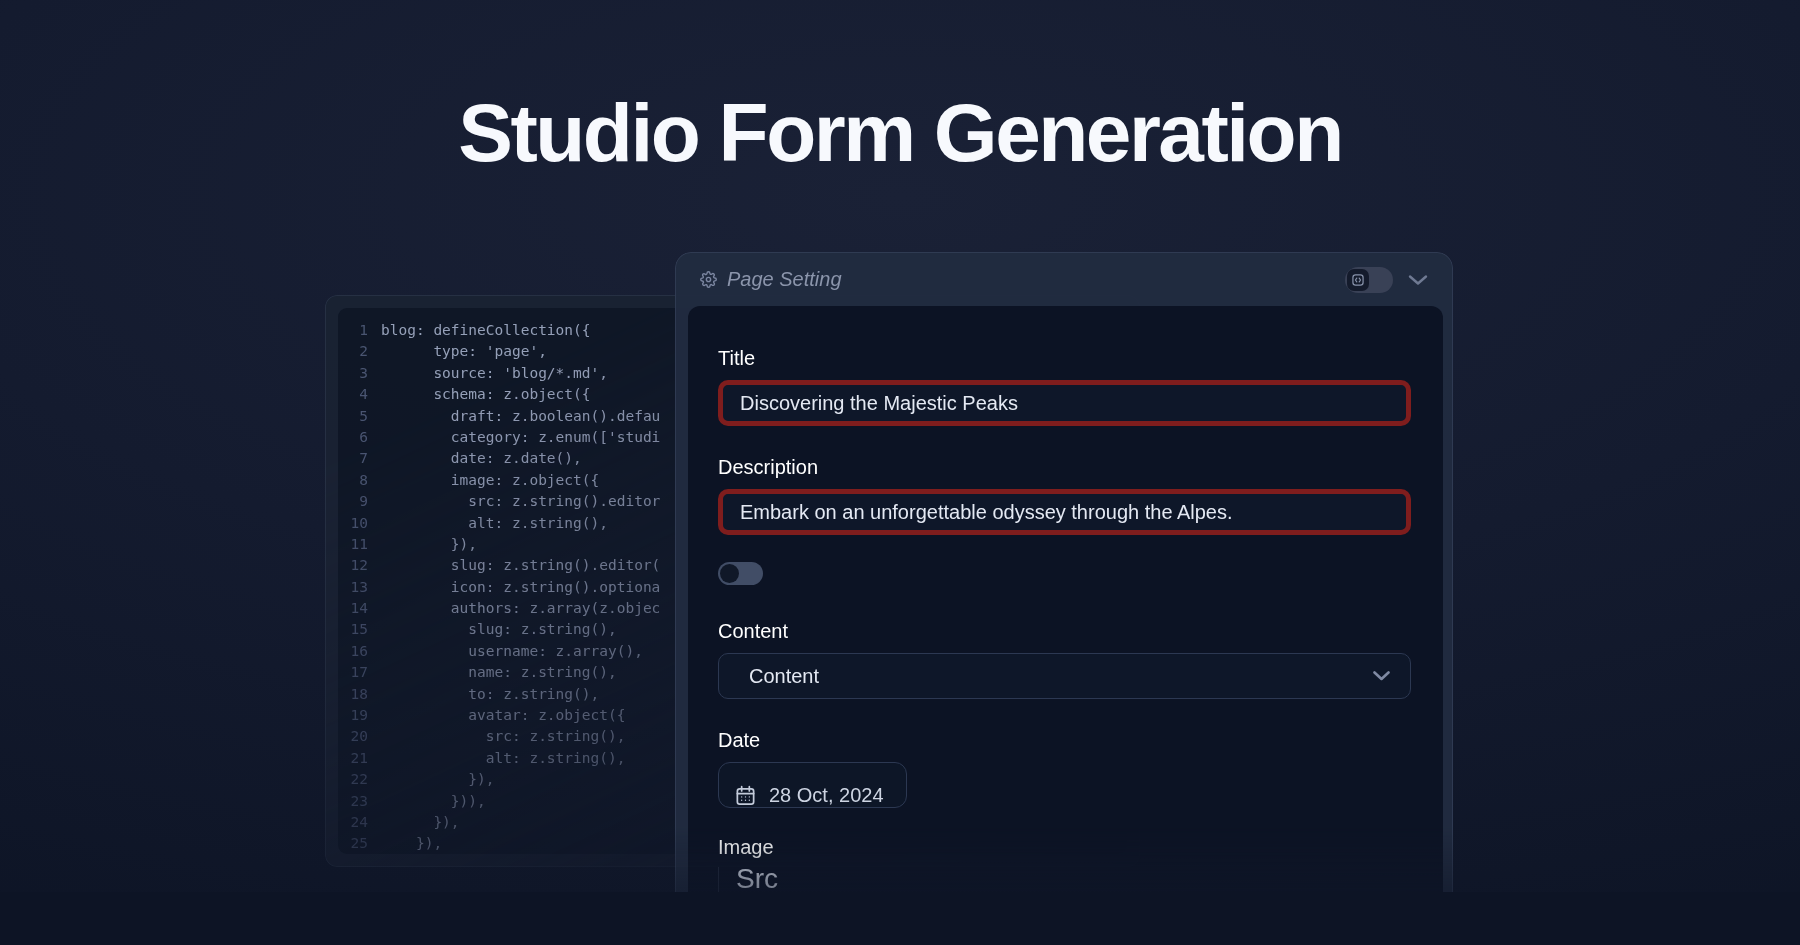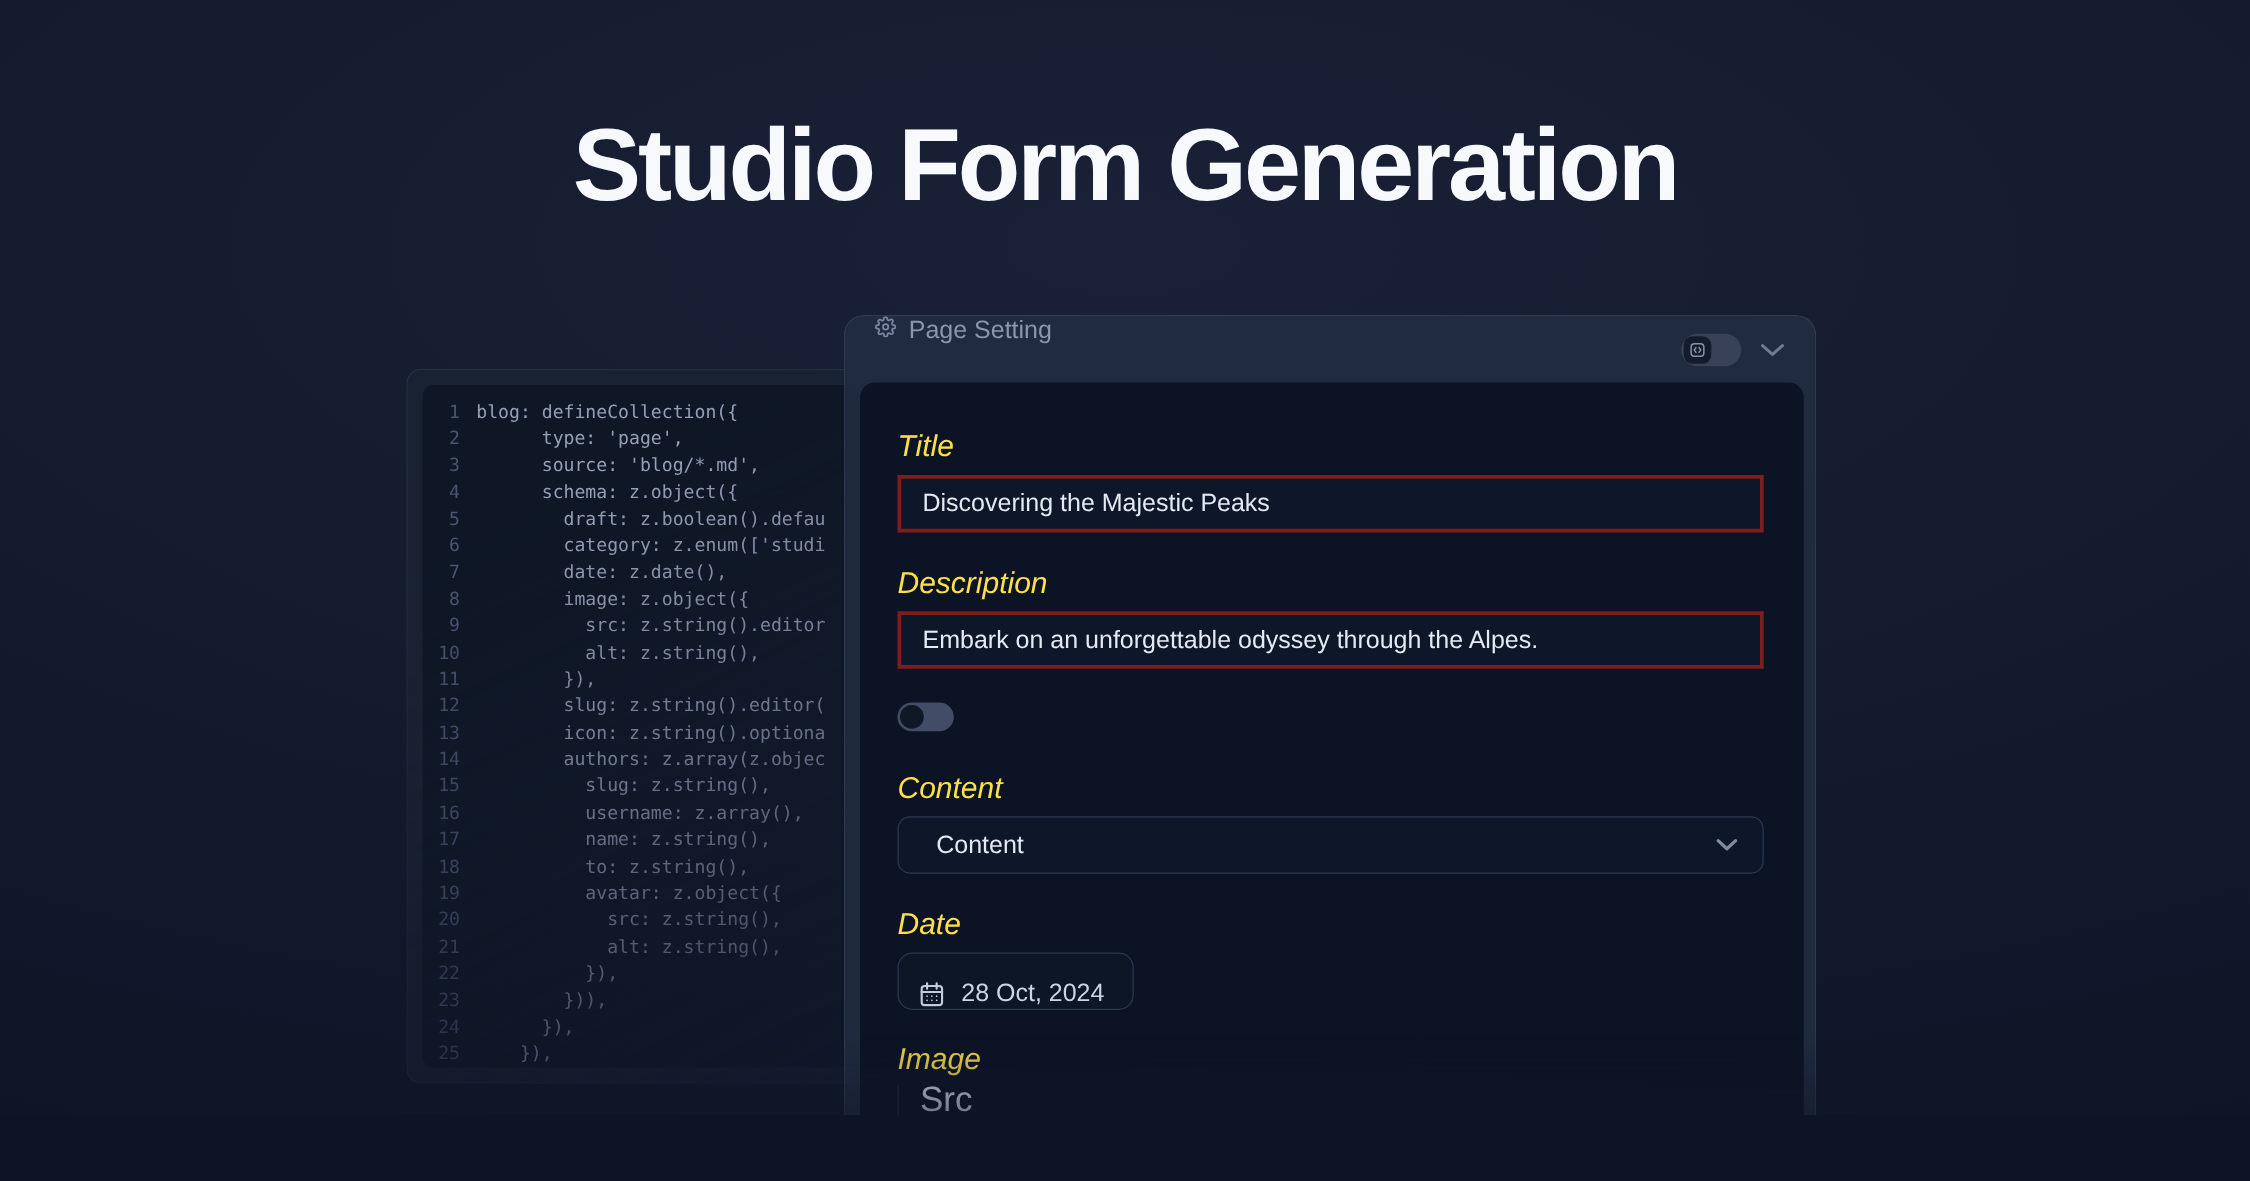--- a/index.html
+++ b/index.html
@@ -30,37 +30,37 @@
   .codetext{white-space:pre;color:#9aa4bd;}
   
   .form-panel{
     position:absolute;left:675px;top:252px;width:778px;height:700px;box-sizing:border-box;
     background:rgba(33,43,64,.97);border:1px solid rgba(130,145,178,.16);
     border-radius:16px 16px 0 0;
     box-shadow:-70px 30px 110px rgba(3,6,14,.55), 40px 40px 110px rgba(3,6,14,.4);
     -webkit-mask-image:linear-gradient(180deg,#000 0%,#000 82%,rgba(0,0,0,.55) 90%,rgba(0,0,0,.18) 97%,rgba(0,0,0,.12) 100%);
             mask-image:linear-gradient(180deg,#000 0%,#000 82%,rgba(0,0,0,.55) 90%,rgba(0,0,0,.18) 97%,rgba(0,0,0,.12) 100%);
   }
-  .form-header{height:53px;display:flex;padding:0 24px;}
+  .form-header{height:53px;display:flex;align-items:center;padding:0 24px;font-style:italic;}
   .form-header .hdr-title{font-size:20px;font-weight:500;color:#8b95ab;margin-left:10px;}
   .hdr-right{margin-left:auto;display:flex;align-items:center;gap:15px;}
   .pill{position:relative;width:48px;height:26px;border-radius:13px;background:#394156;border:none;padding:0;cursor:pointer;}
   .pill-knob{position:absolute;left:2px;top:2px;width:22px;height:22px;border-radius:7px;background:#141b2c;
     display:flex;align-items:center;justify-content:center;}
   .hdr-chev{background:none;border:none;padding:0;cursor:pointer;display:flex;align-items:center;}
   
   .form-body{
     position:absolute;left:12px;right:9px;top:53px;bottom:0;box-sizing:border-box;
     background:rgba(11,19,35,.97);border-radius:12px;padding:40px 32px 0 30px;overflow:hidden;
   }
   .field{margin-bottom:29px;}
-  .field-label{display:block;font-size:24px;line-height:24px;font-weight:500;color:#fde047;margin-bottom:10px;font-style:italic;}
+  .field-label{display:block;font-size:20px;line-height:24px;font-weight:500;color:#ffffff;margin-bottom:10px;}
   .text-input{
     display:block;width:100%;height:46px;box-sizing:border-box;
-    background:rgba(16,26,45,.6);border:3px solid #7f1d1d;border-radius:0;
+    background:rgba(16,26,45,.6);border:5px solid #7f1d1d;border-radius:10px;
     color:#e4e9f3;font-size:20px;padding:0 17px;outline:none;
     font-family:"Liberation Sans","DejaVu Sans",sans-serif;
   }
   .toggle{position:relative;width:45px;height:23px;border-radius:12px;background:#414d66;border:none;padding:0;cursor:pointer;display:block;margin-top:-2px;}
   .toggle-knob{position:absolute;left:2px;top:2px;width:19px;height:19px;border-radius:50%;background:#101828;}
   .select{
     position:relative;display:flex;align-items:center;width:100%;height:46px;box-sizing:border-box;
     background:rgba(16,26,45,.6);border:1px solid #2c3852;border-radius:10px;
     color:#e4e9f3;font-size:20px;padding:0 30px;cursor:pointer;
   }

